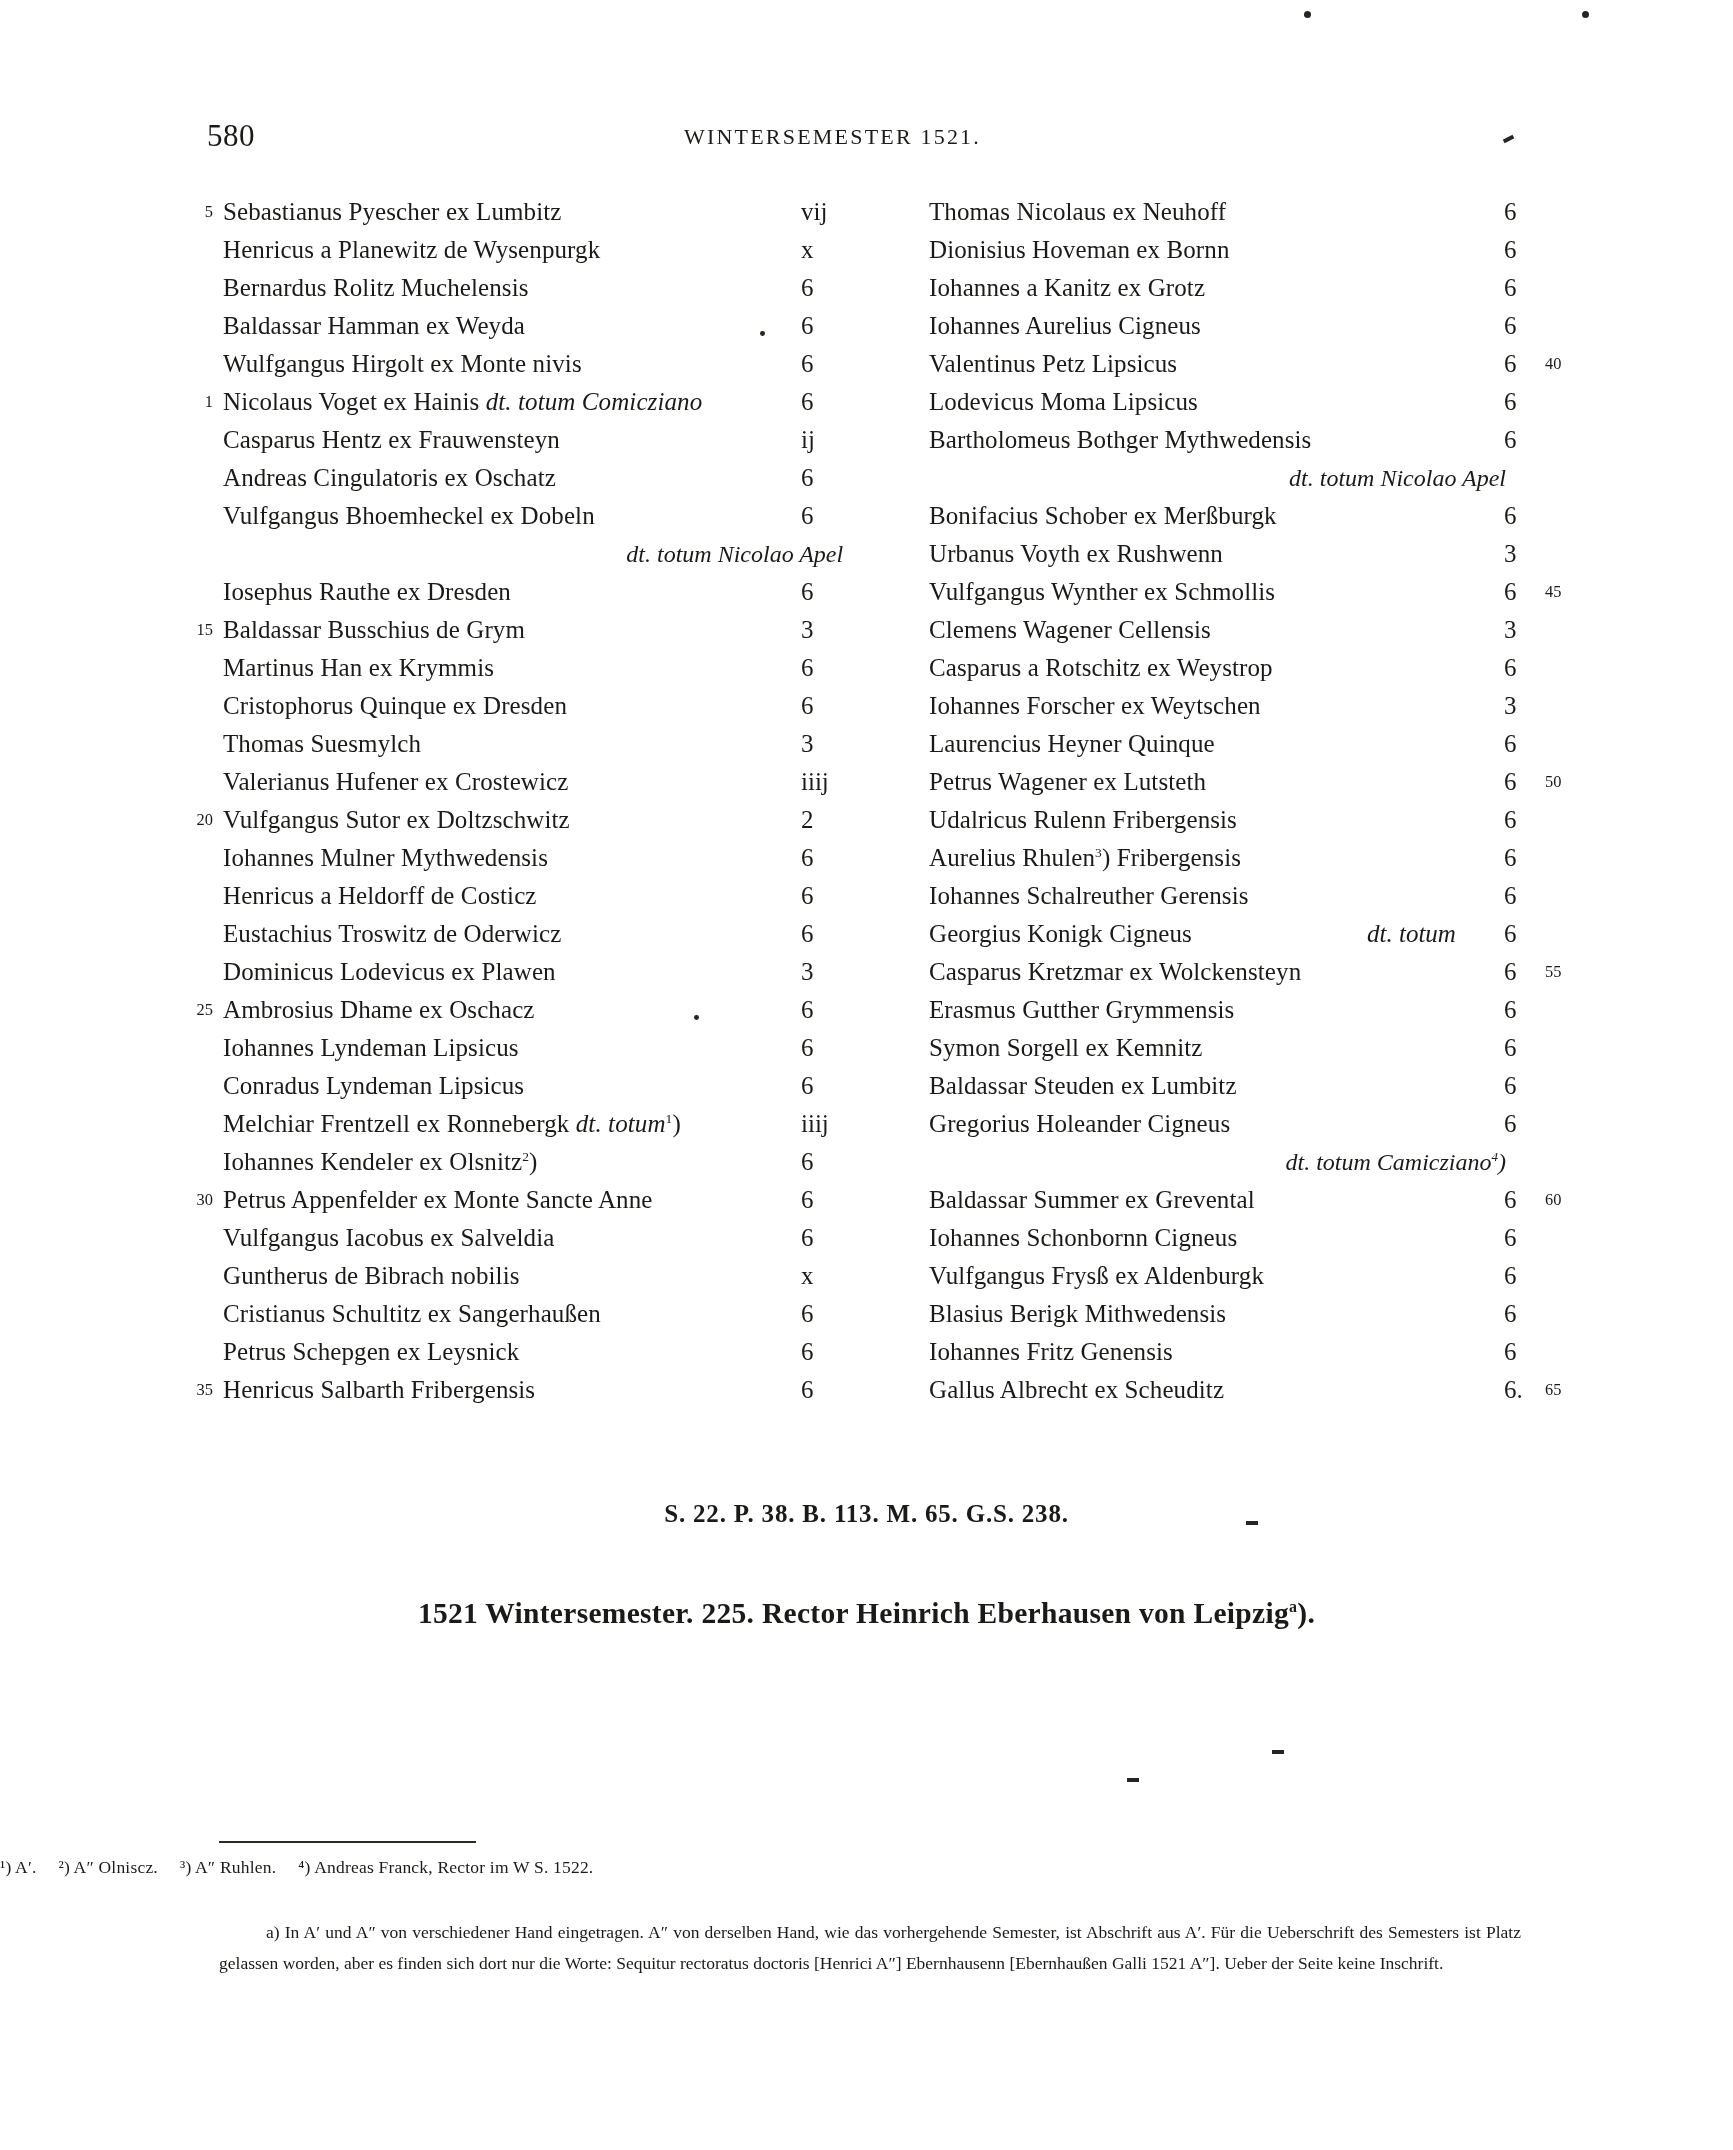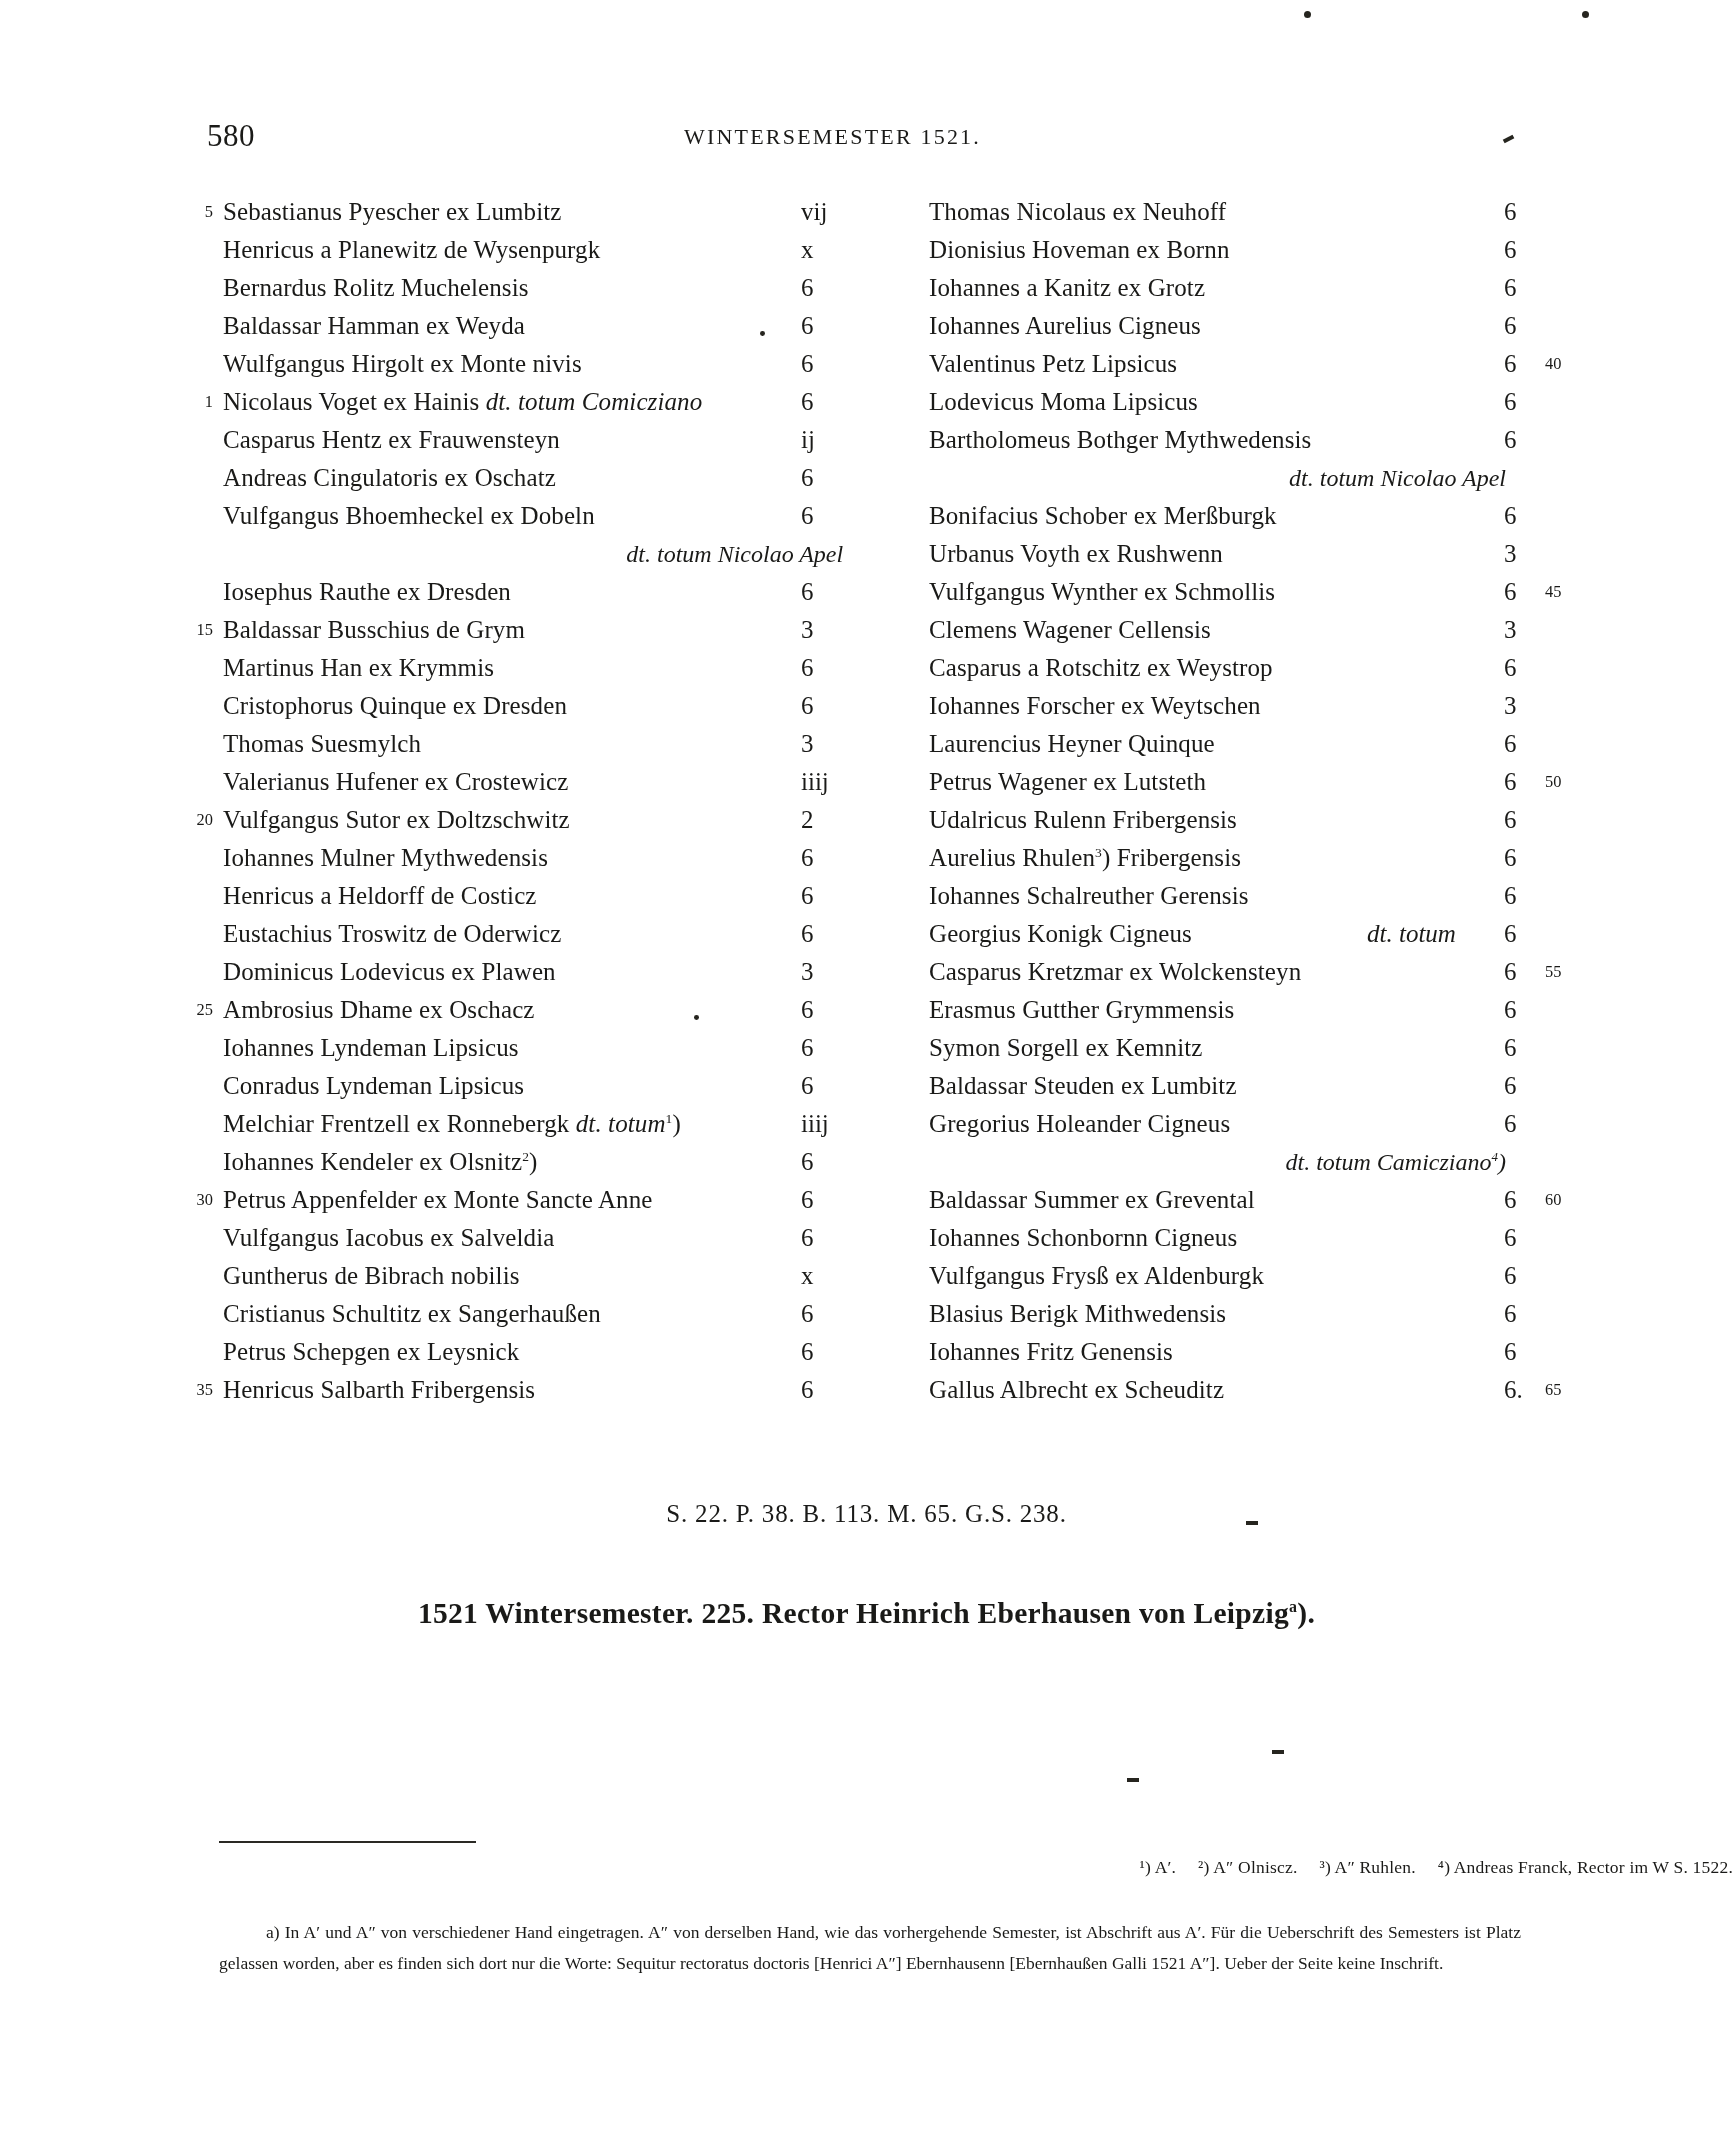--- a/index.html
+++ b/index.html
@@ -135,20 +135,21 @@
     font-size: 25px;
   }
   .total-summary {
     position: absolute;
     top: 1500px;
     left: 0;
     width: 100%;
     text-align: center;
     font-size: 25px;
     letter-spacing: 0.8px;
+    font-weight: bold;
   }
 
   
   .semester-heading {
     position: absolute;
     top: 1597px;
     left: 0;
     width: 100%;
     text-align: center;
     font-size: 29.5px;
@@ -163,21 +164,21 @@
     left: 219px;
     width: 257px;
     height: 1.6px;
     background: #2a2924;
   }
   .fn-short {
     position: absolute;
     top: 1857px;
     left: 0;
     width: 100%;
-    text-align: right;
+    text-align: left;
     font-size: 17.5px;
     letter-spacing: 0.2px;
   }
   .fn-short span + span { margin-left: 22px; }
 
   .fn-para {
     position: absolute;
     top: 1917px;
     left: 219px;
     width: 1302px;

